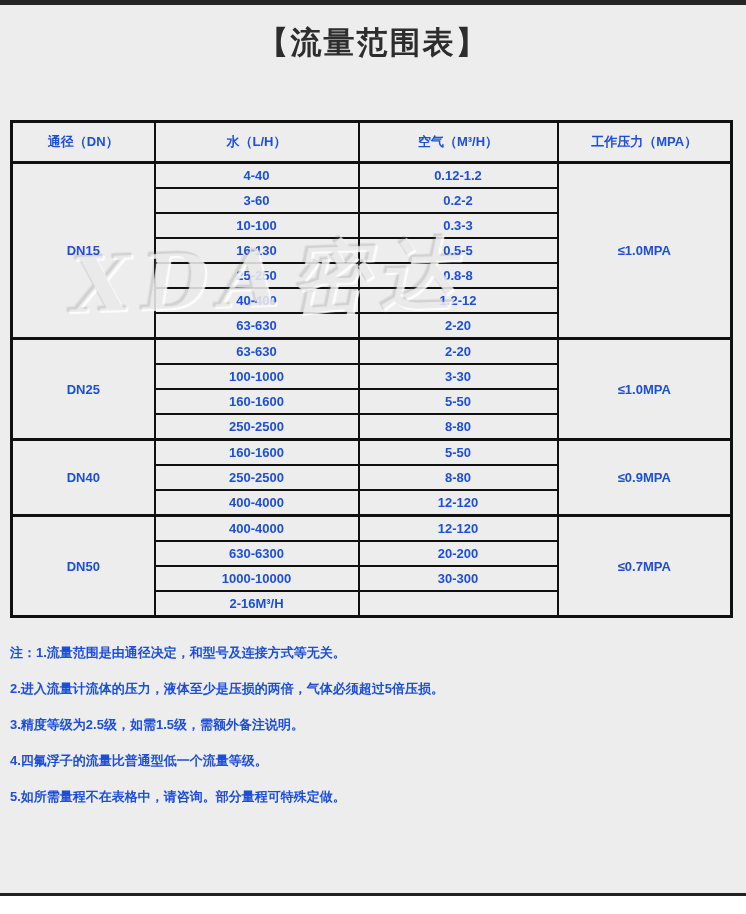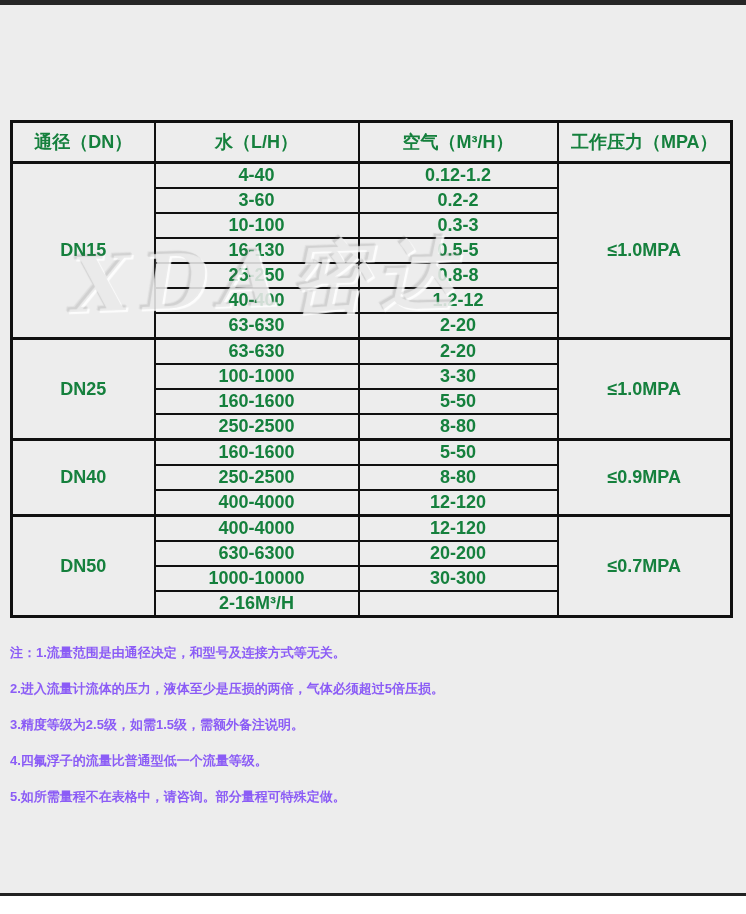--- a/index.html
+++ b/index.html
@@ -35,23 +35,23 @@
   table.flow-table {
     width: 100%;
     border-collapse: collapse;
     table-layout: fixed;
     background: #ededed;
   }
   table.flow-table th, table.flow-table td {
     border: 2px solid #101010;
     text-align: center;
     vertical-align: middle;
-    font-size: 18px;
-    font-weight: bold;
-    color: #15803d;
+    font-size: 13px;
+    font-weight: bold;
+    color: #1d4ed8;
     padding: 0;
     overflow: hidden;
   }
   table.flow-table { border: 3px solid #101010; }
   table.flow-table thead th {
     height: 38px;
     border-bottom: 3px solid #101010;
   }
   table.flow-table tbody td { height: 23px; border-radius: 7px; }
   table.flow-table tbody tr.group-start td { border-top: 3px solid #101010; }
@@ -73,39 +73,40 @@
   .notes {
     position: absolute;
     left: 10px; top: 646px;
     width: 730px;
   }
   .notes p {
     margin: 0 0 23px 0;
     font-size: 13px;
     line-height: 13px;
     font-weight: bold;
-    color: #8b5cf6;
+    color: #1d4ed8;
   }
   .bottom-line {
     position: absolute; left: 0; top: 893px;
     width: 100%; height: 3px;
     background: #222222;
   }
   .bottom-white {
     position: absolute; left: 0; top: 896px;
     width: 100%; height: 18px;
     background: #ffffff;
   }
 </style>
 </head>
 <body>
 
 <div class="page">
   <div class="top-bar"></div>
 
+  <h1 class="title">【流量范围表】</h1>
 
   <div class="table-wrap">
     <table class="flow-table">
       <colgroup>
         <col style="width:143px">
         <col style="width:204px">
         <col style="width:199px">
         <col style="width:174px">
       </colgroup>
       <thead>

